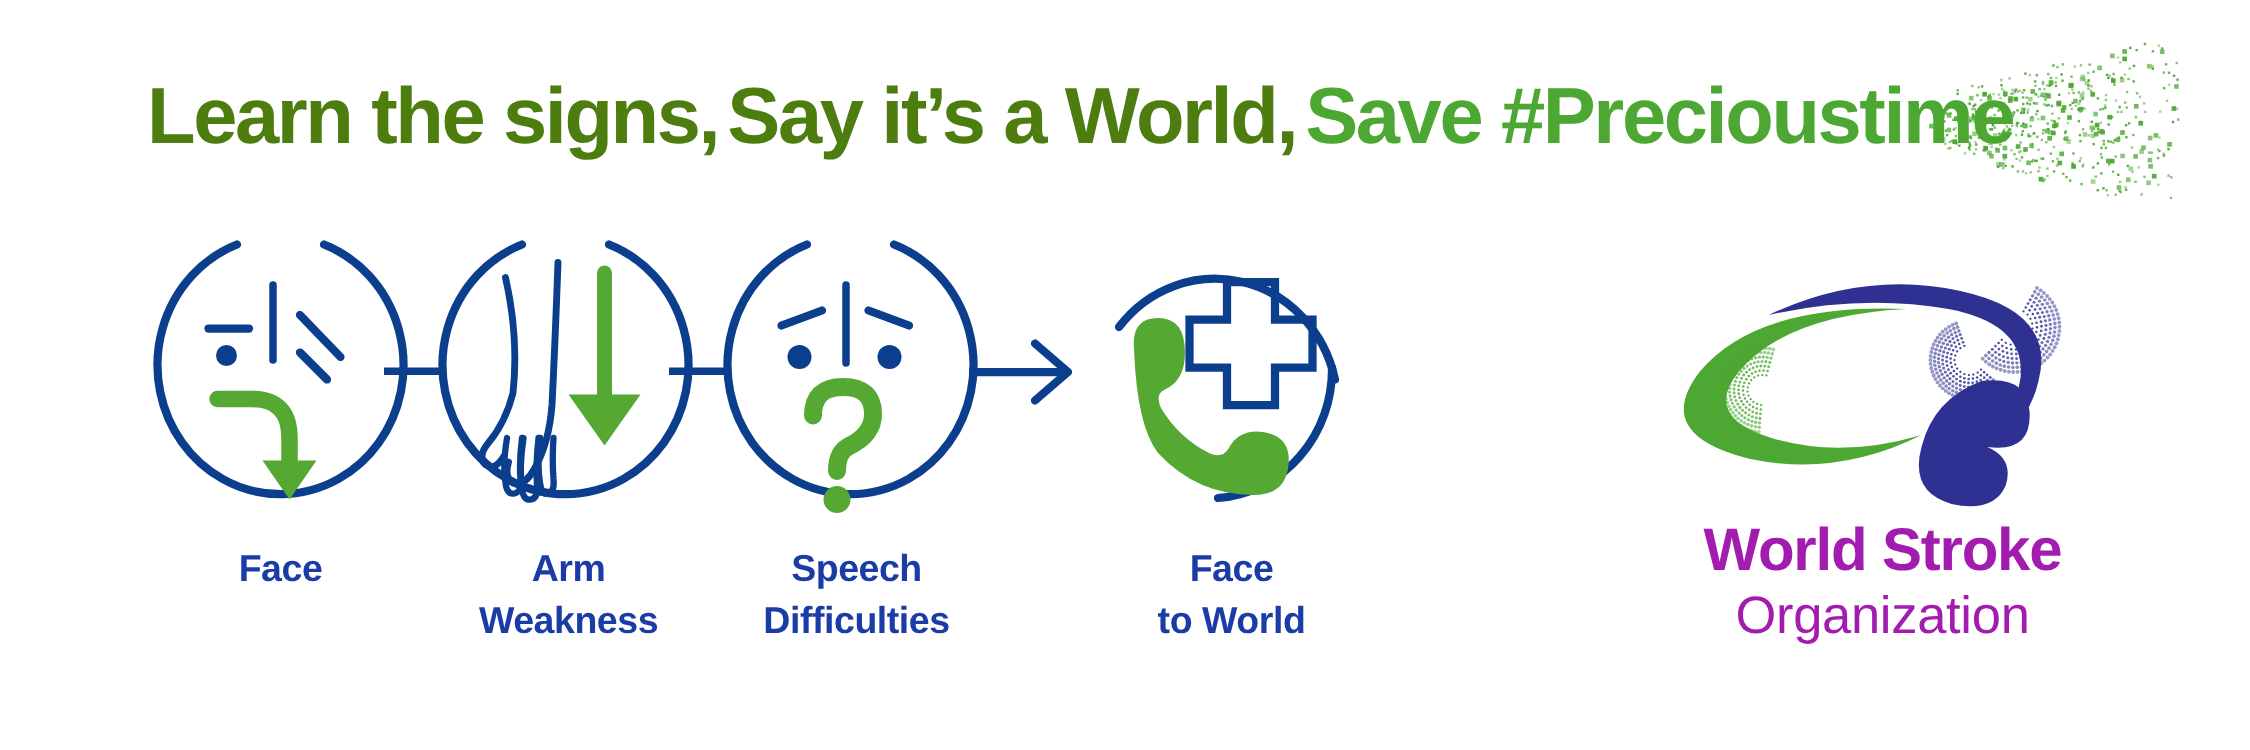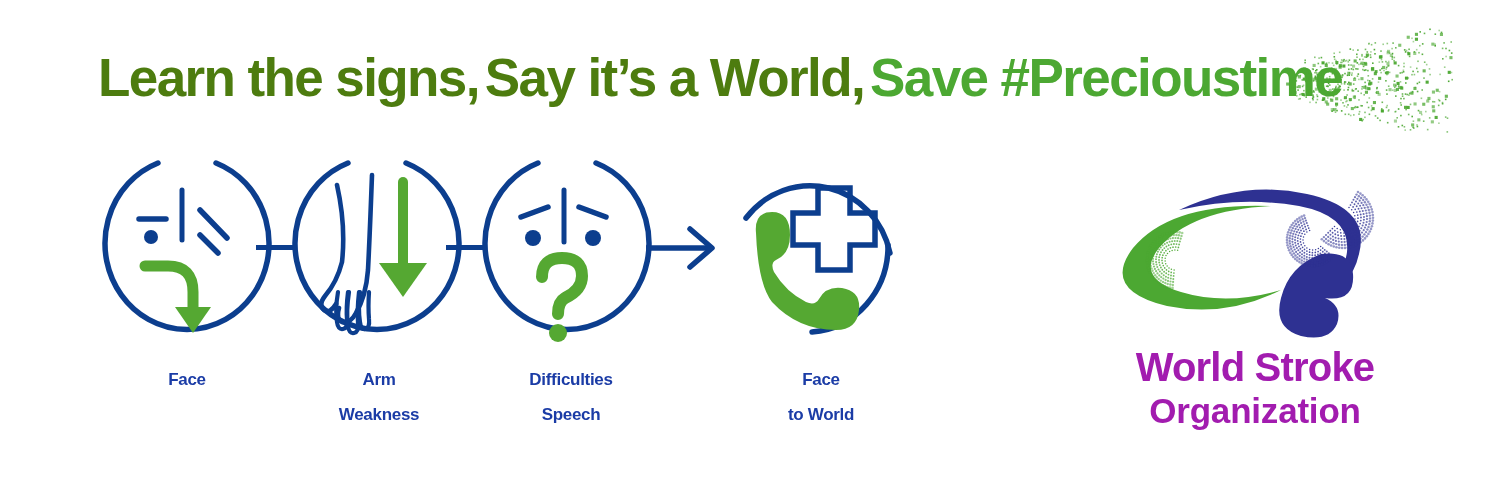--- a/index.html
+++ b/index.html
@@ -56,21 +56,21 @@
     background: #0C3E8E;
   }
 
   
   .label {
     position: absolute;
     top: 362px;
     width: 230px;
     text-align: center;
     color: #1B3CA6;
-    font-size: 17px;
+    font-size: 25px;
     font-weight: bold;
     line-height: 35px;
     letter-spacing: -0.3px;
   }
   .label span { display: block; }
 
   
   #logo {
     position: absolute;
     left: 1055px; top: 178px;
@@ -84,21 +84,21 @@
     text-align: center;
     color: #a21caf;
   }
   #logo-text .line1 {
     display: block;
     font-size: 40px; font-weight: bold;
     letter-spacing: -0.8px; line-height: 46px;
   }
   #logo-text .line2 {
     display: block;
-    font-size: 35px; font-weight: bold;
+    font-size: 35px; font-weight: normal;
     letter-spacing: -0.2px; line-height: 42px;
   }
 </style>
 </head>
 <body>
 
 <div id="stage">
 
   <div id="headline">
     <span class="navy">Learn the signs,</span><span class="sp"></span><span class="navy">Say it’s a World,</span><span class="sp"></span><span class="green">Save #Precioustime</span>
@@ -758,22 +758,22 @@
   </div>
 
   <div class="label" style="left:72px;">
     <span>Face</span>
   </div>
   <div class="label" style="left:264px;">
     <span>Arm</span>
     <span>Weakness</span>
   </div>
   <div class="label" style="left:456px;">
+    <span>Speech</span>
     <span>Difficulties</span>
-    <span>Speech</span>
   </div>
   <div class="label" style="left:706px;">
     <span>Face</span>
     <span>to World</span>
   </div>
 
   <div id="logo">
     <svg id="logo-mark" width="360" height="160" viewBox="0 0 360 160">
 
       <path d="M 196 28 Q 96 24 58 70 Q 26 112 92 128 Q 150 140 206 112

